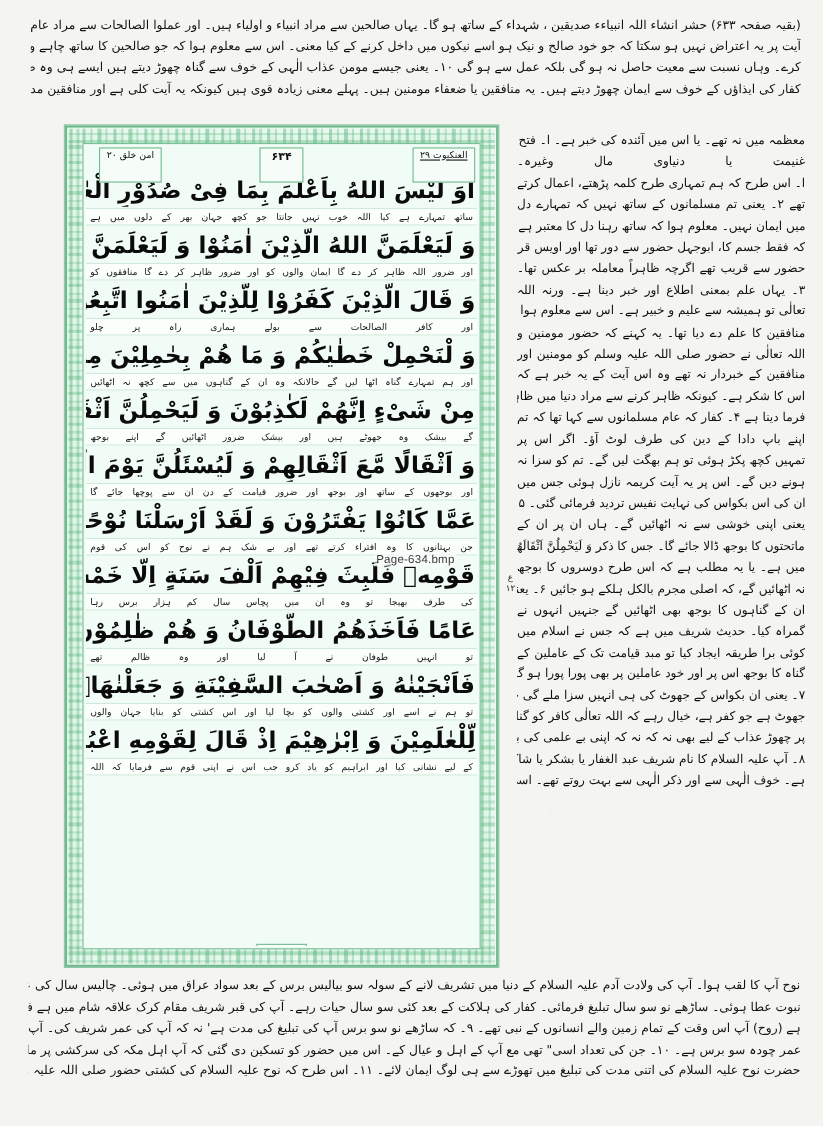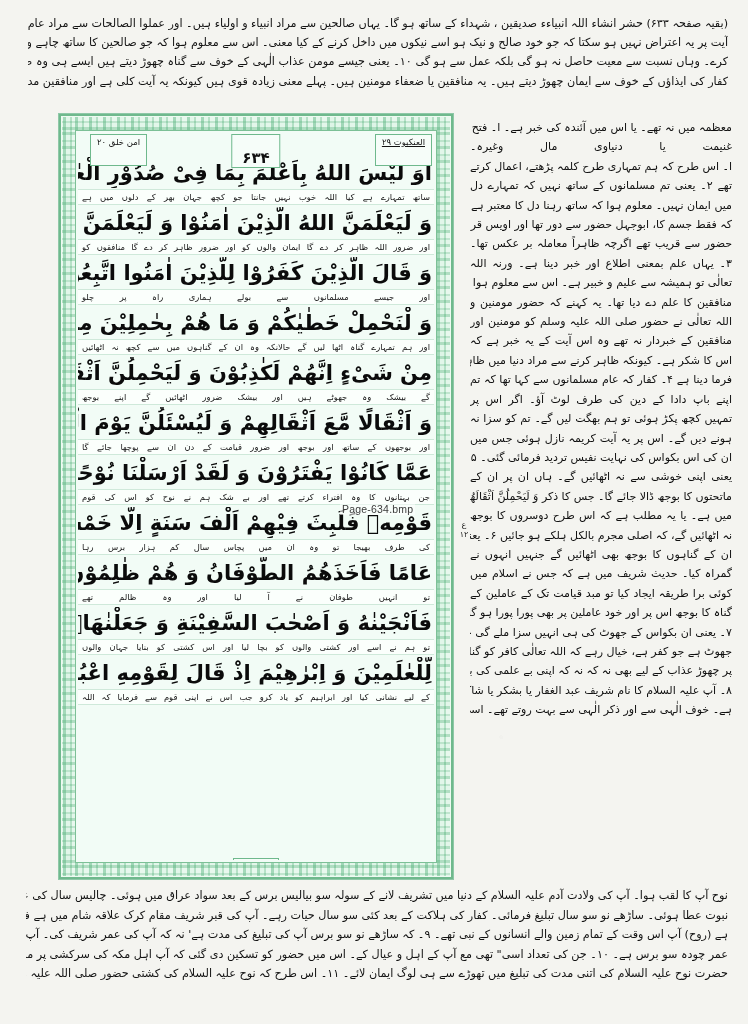--- a/index.html
+++ b/index.html
@@ -122,24 +122,24 @@
     color: #111;
     direction: rtl;
     white-space: nowrap;
     box-sizing: border-box;
   }
   .hdr-badge.surah { right: 2px; text-decoration: underline; }
   .hdr-badge.juz   { left: 12px; }
   .hdr-badge.pageno {
     left: 50%;
     transform: translateX(-50%);
-    font-size: 15px;
+    font-size: 10px;
     font-weight: bold;
     letter-spacing: 1px;
-    padding: 16px 10px;
+    padding: 0 10px;
   }
 
   
   .verse-block { margin: 0; }
   .ayah {
     direction: rtl;
     text-align: justify;
     text-align-last: justify;
     font-size: 21px;
     line-height: 30px;
@@ -278,21 +278,21 @@
       <div class="verse-block">
         <div class="ayah">اَوَ لَيْسَ اللهُ بِاَعْلَمَ بِمَا فِىْ صُدُوْرِ الْعٰلَمِيْنَ</div>
         <div class="trans">ساتھ تمہارے ہے کیا اللہ خوب نہیں جانتا جو کچھ جہان بھر کے دلوں میں ہے</div>
       </div>
       <div class="verse-block">
         <div class="ayah">وَ لَيَعْلَمَنَّ اللهُ الَّذِيْنَ اٰمَنُوْا وَ لَيَعْلَمَنَّ الْمُنٰفِقِيْنَ</div>
         <div class="trans">اور ضرور اللہ ظاہر کر دے گا ایمان والوں کو اور ضرور ظاہر کر دے گا منافقوں کو</div>
       </div>
       <div class="verse-block">
         <div class="ayah">وَ قَالَ الَّذِيْنَ كَفَرُوْا لِلَّذِيْنَ اٰمَنُوا اتَّبِعُوْا سَبِيْلَنَا</div>
-        <div class="trans">اور جیسے مسلمانوں سے بولے ہماری راہ پر چلو</div>
+        <div class="trans">اور کافر الصالحات سے بولے ہماری راہ پر چلو</div>
       </div>
       <div class="verse-block">
         <div class="ayah">وَ لْنَحْمِلْ خَطٰيٰكُمْ وَ مَا هُمْ بِحٰمِلِيْنَ مِنْ خَطٰيٰهُمْ</div>
         <div class="trans">اور ہم تمہارے گناہ اٹھا لیں گے حالانکہ وہ ان کے گناہوں میں سے کچھ نہ اٹھائیں</div>
       </div>
       <div class="verse-block">
         <div class="ayah">مِنْ شَىْءٍ اِنَّهُمْ لَكٰذِبُوْنَ وَ لَيَحْمِلُنَّ اَثْقَالَهُمْ</div>
         <div class="trans">گے بیشک وہ جھوٹے ہیں اور بیشک ضرور اٹھائیں گے اپنے بوجھ</div>
       </div>
       <div class="verse-block">

